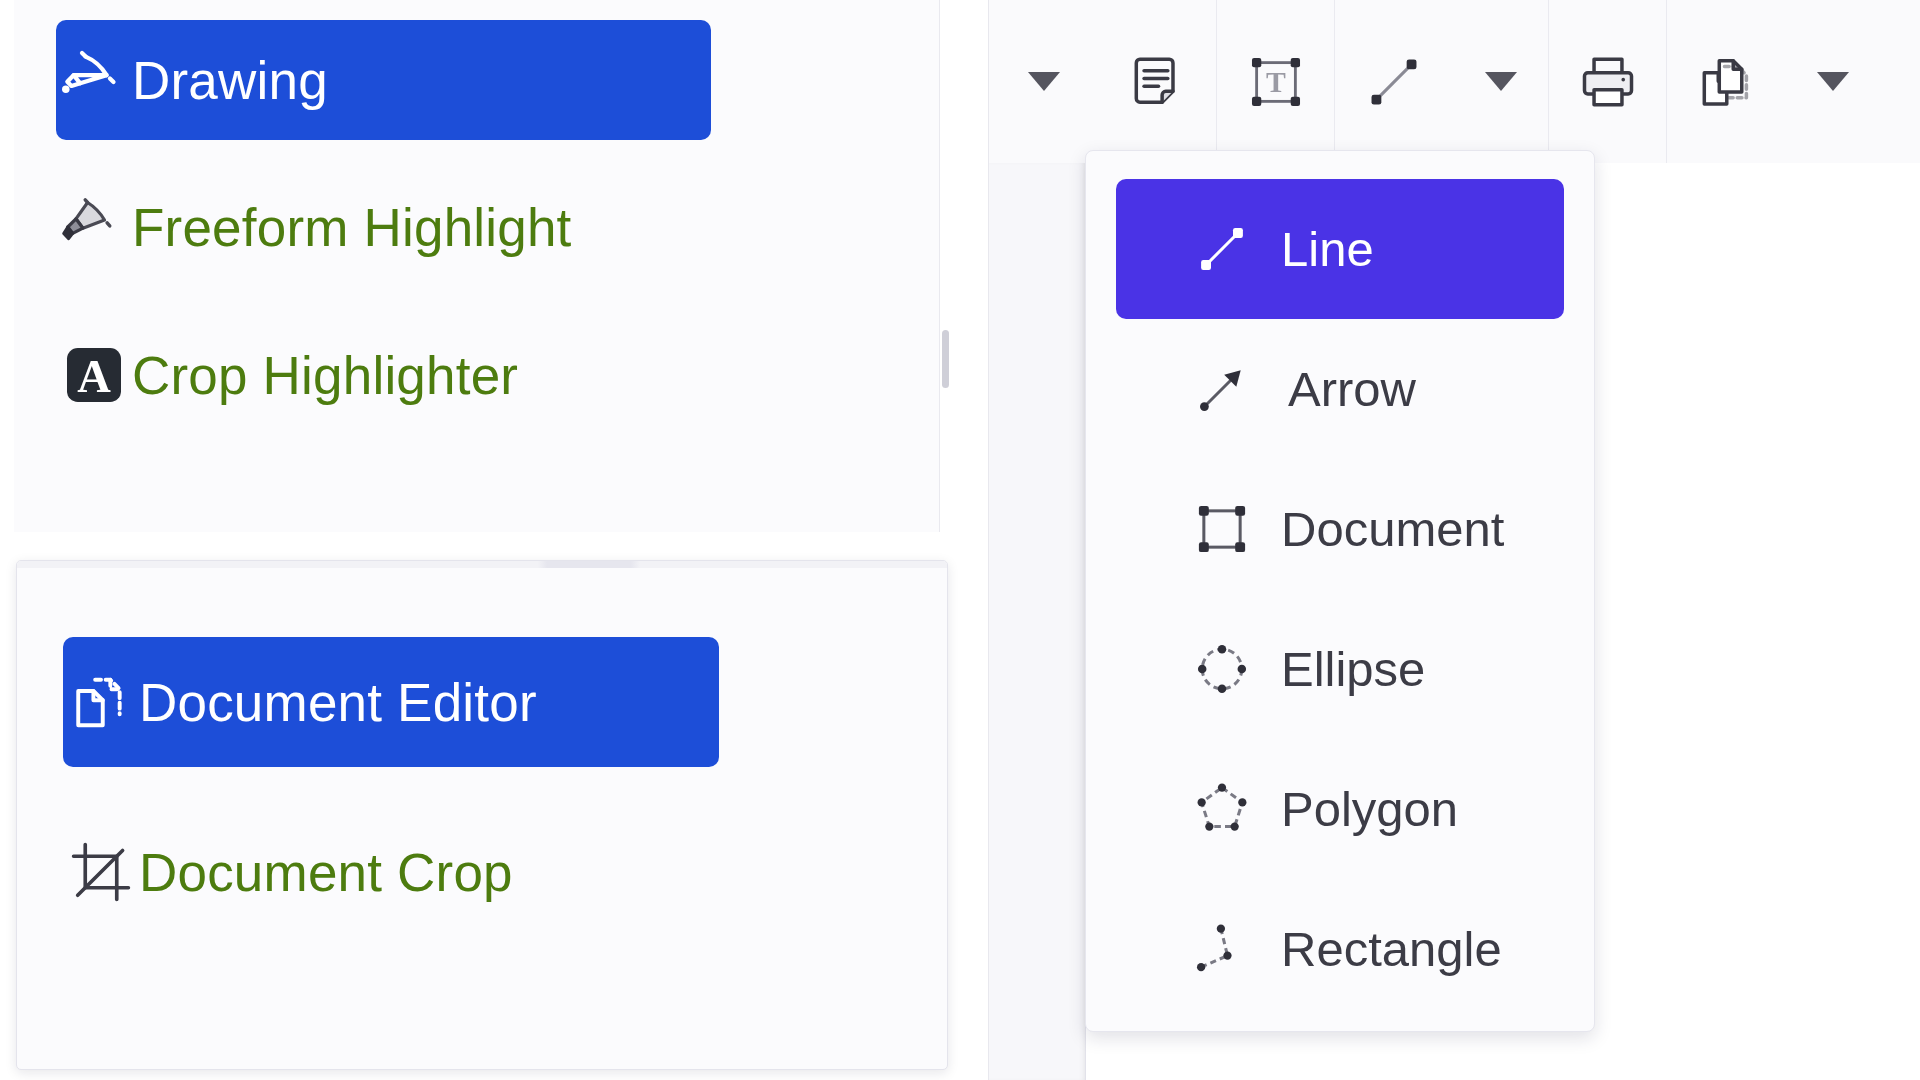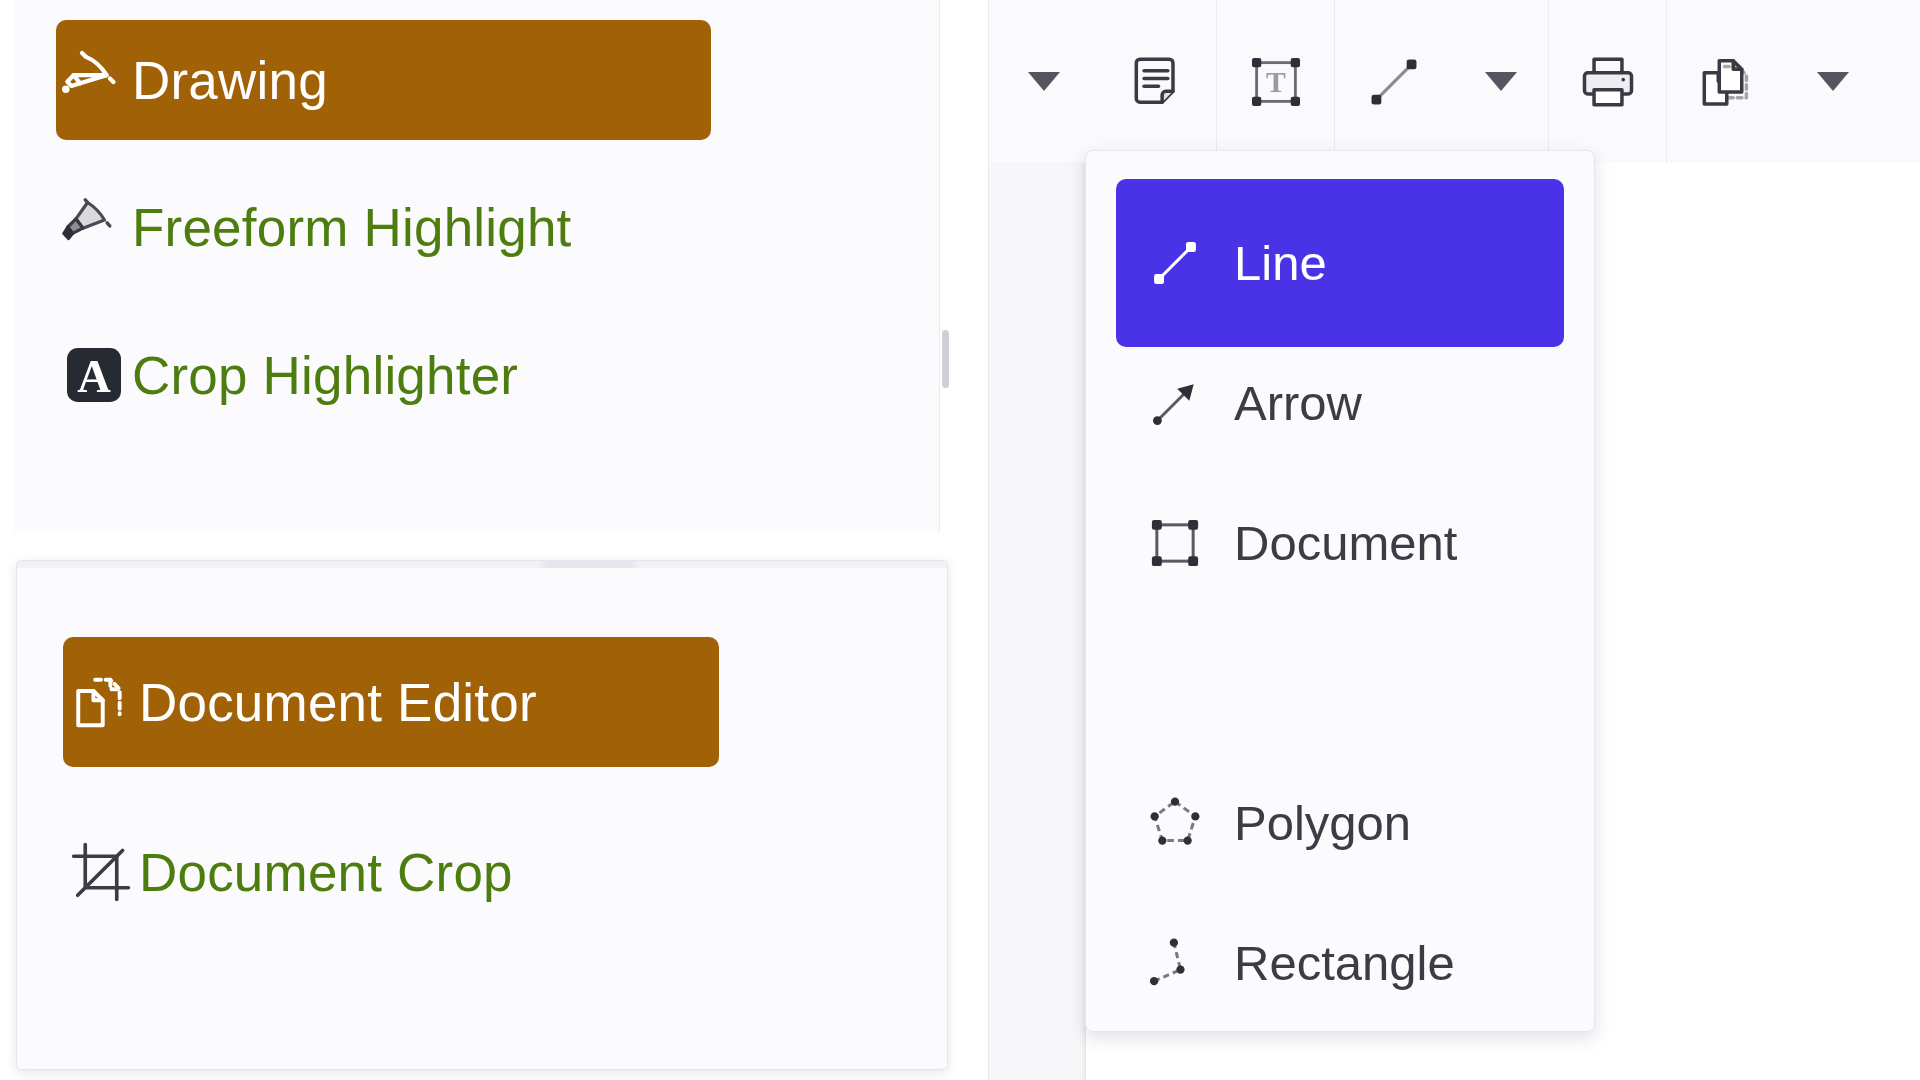--- a/index.html
+++ b/index.html
@@ -97,21 +97,21 @@
     align-items: center;
     justify-content: center;
   }
   .menu-row .lbl {
     font-size: 53px;
     color: #4d7c0f;
     letter-spacing: 0.2px;
     white-space: nowrap;
   }
   .menu-row.selected {
-    background: #a16207;
+    background: #1d4ed8;
     border-radius: 10px;
   }
   .menu-row.selected .lbl { color: #ffffff; }
 
   
   .right-panel {
     position: absolute;
     left: 988px;
     top: 0;
     width: 932px;
@@ -179,25 +179,26 @@
     background: #fbfbfd;
     border: 1px solid #e6e6ee;
     border-radius: 8px;
     box-shadow: 0 6px 18px rgba(25,25,60,0.13);
     overflow: hidden;
   }
   .dd-item {
     position: absolute;
     left: 30px;
     width: 448px;
-    height: 168px;
+    height: 140px;
     display: flex;
     align-items: center;
     border-radius: 10px;
     box-sizing: border-box;
+    padding-left: 47px;
   }
   .dd-item .ic {
     flex: 0 0 auto;
     width: 118px;
     display: flex;
     align-items: center;
     justify-content: center;
   }
   .dd-item .lbl {
     font-size: 49px;
@@ -376,21 +377,21 @@
         <span class="ic">
           <svg width="66" height="66" viewBox="0 0 24 24">
             <line x1="6.2" y1="17.8" x2="17.8" y2="6.2" stroke="#ffffff" stroke-width="1.1"></line>
             <rect x="4.4" y="16.0" width="3.6" height="3.6" rx="0.8" fill="#ffffff"></rect>
             <rect x="16.0" y="4.4" width="3.6" height="3.6" rx="0.8" fill="#ffffff"></rect>
           </svg>
         </span>
         <span class="lbl">Line</span>
       </div>
 
-      <div class="dd-item" style="top:168px;">
+      <div class="dd-item" style="top:168px;gap:7px;">
         <span class="ic">
           <svg width="66" height="66" viewBox="0 0 24 24">
             <line x1="6.0" y1="18.0" x2="17.0" y2="7.0" stroke="#5a5a64" stroke-width="1.1"></line>
             <path d="M18.8 5.2 L17.2 11.2 L12.8 6.8 Z" fill="#2f2f39"></path>
             <circle cx="5.6" cy="18.4" r="1.6" fill="#2f2f39"></circle>
           </svg>
         </span>
         <span class="lbl">Arrow</span>
       </div>
 
@@ -400,20 +401,32 @@
             <rect x="5.4" y="5.4" width="13.2" height="13.2" fill="none" stroke="#5a5a64" stroke-width="1.1"></rect>
             <rect x="3.6" y="3.6" width="3.6" height="3.6" rx="0.8" fill="#2f2f39"></rect>
             <rect x="16.8" y="3.6" width="3.6" height="3.6" rx="0.8" fill="#2f2f39"></rect>
             <rect x="3.6" y="16.8" width="3.6" height="3.6" rx="0.8" fill="#2f2f39"></rect>
             <rect x="16.8" y="16.8" width="3.6" height="3.6" rx="0.8" fill="#2f2f39"></rect>
           </svg>
         </span>
         <span class="lbl">Document</span>
       </div>
 
+      <div class="dd-item" style="top:448px;">
+        <span class="ic">
+          <svg width="66" height="66" viewBox="0 0 24 24">
+            <circle cx="12" cy="12" r="7.2" fill="none" stroke="#7a7a85" stroke-width="1.1" stroke-dasharray="2.4 1.6"></circle>
+            <circle cx="12" cy="4.8" r="1.55" fill="#2f2f39"></circle>
+            <circle cx="12" cy="19.2" r="1.55" fill="#2f2f39"></circle>
+            <circle cx="4.8" cy="12" r="1.55" fill="#2f2f39"></circle>
+            <circle cx="19.2" cy="12" r="1.55" fill="#2f2f39"></circle>
+          </svg>
+        </span>
+        <span class="lbl">Ellipse</span>
+      </div>
 
       <div class="dd-item" style="top:588px;">
         <span class="ic">
           <svg width="66" height="66" viewBox="0 0 24 24">
             <polygon points="12,4.2 19.4,9.6 16.6,18.4 7.4,18.4 4.6,9.6" fill="none" stroke="#7a7a85" stroke-width="1.1" stroke-dasharray="2.4 1.5"></polygon>
             <circle cx="12" cy="4.2" r="1.5" fill="#2f2f39"></circle>
             <circle cx="19.4" cy="9.6" r="1.5" fill="#2f2f39"></circle>
             <circle cx="16.6" cy="18.4" r="1.5" fill="#2f2f39"></circle>
             <circle cx="7.4" cy="18.4" r="1.5" fill="#2f2f39"></circle>
             <circle cx="4.6" cy="9.6" r="1.5" fill="#2f2f39"></circle>

